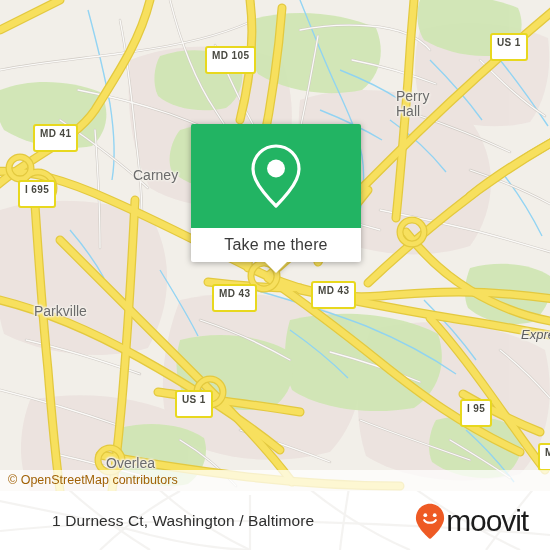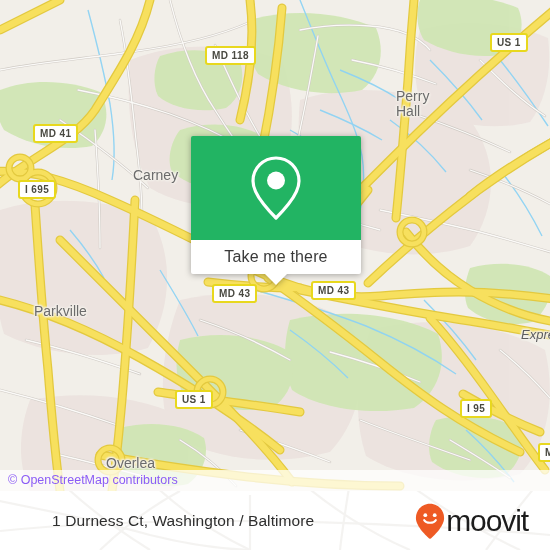--- a/index.html
+++ b/index.html
@@ -22,21 +22,21 @@
   .shield {
     position:absolute;
     background:#ffffff;
     border:2px solid #e8d81e;
     border-radius:3px;
     color:#4a4a42;
     font-size:10px;
     font-weight:bold;
     letter-spacing:.4px;
     line-height:13px;
-    height:19px;
+    height:28px;
     padding:1px 5px 0 5px;
     white-space:nowrap;
     text-align:center;
     font-family:"Liberation Sans", sans-serif;
   }
 
   
   .place {
     position:absolute;
     color:#6b6b6b;
@@ -49,29 +49,29 @@
       1px 1px 2px #f4f1eb, -1px -1px 2px #f4f1eb;
   }
   .place.two-line { line-height:15px; }
   .place.italic { font-style:italic; color:#5d5d5d; font-size:13px; }
 
   
   #attribution {
     position:absolute; left:0; bottom:0; width:100%;
     background:rgba(255,255,255,0.72);
     font-size:12.5px;
-    color:#8b5cf6;
+    color:#a16207;
     padding:3px 0 3px 8px;
     line-height:15px;
     white-space:nowrap;
   }
 
   
   #callout {
-    position:absolute; left:191px; top:136px; width:170px;
+    position:absolute; left:191px; top:124px; width:170px;
     filter:drop-shadow(0 1px 3px rgba(0,0,0,0.32));
   }
   #callout-green {
     height:104px; background:#22b463;
     display:flex; align-items:center; justify-content:center;
     border-radius:2px 2px 0 0;
   }
   #callout-footer {
     height:34px; background:#ffffff;
     display:flex; align-items:center; justify-content:center;
@@ -250,21 +250,21 @@
       <div>Perry</div>
       <div>Hall</div>
     </div>
 
     <div class="place" style="left:34px;top:303px;">Parkville</div>
 
     <div class="place" style="left:106px;top:455px;">Overlea</div>
 
     <div class="place italic" style="left:521px;top:327px;">Expre</div>
 
-    <div class="shield" style="left:205px;top:46px;">MD 118</div>
+    <div class="shield" style="left:205px;top:46px;">MD 105</div>
     <div class="shield" style="left:490px;top:33px;">US 1</div>
     <div class="shield" style="left:33px;top:104px;margin-top:20px;">MD 41</div>
     <div class="shield" style="left:18px;top:180px;">I 695</div>
     <div class="shield" style="left:212px;top:284px;">MD 43</div>
     <div class="shield" style="left:311px;top:281px;">MD 43</div>
     <div class="shield" style="left:175px;top:390px;">US 1</div>
     <div class="shield" style="left:460px;top:399px;">I 95</div>
     <div class="shield" style="left:538px;top:443px;">M</div>
 
     <div id="attribution">© OpenStreetMap contributors</div>

